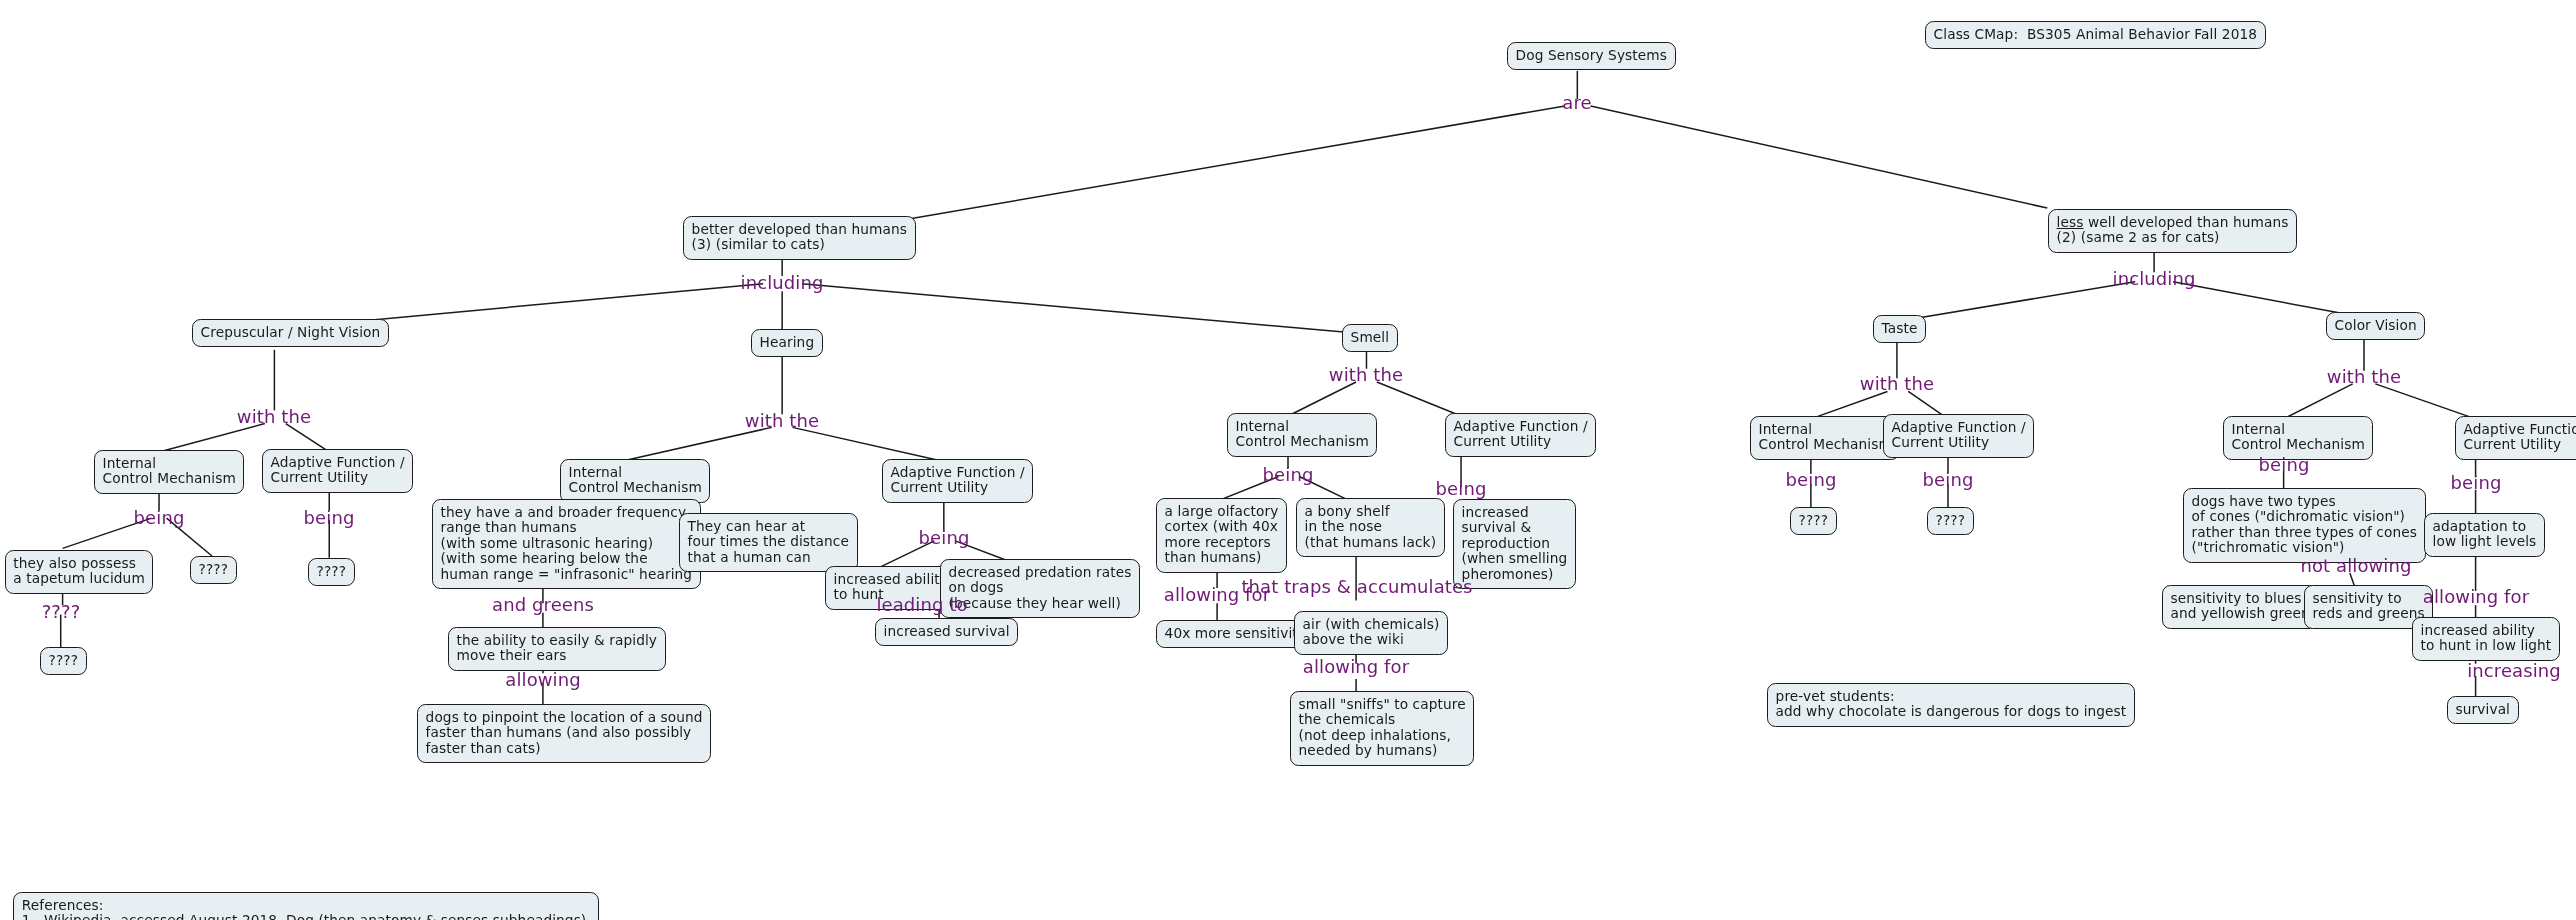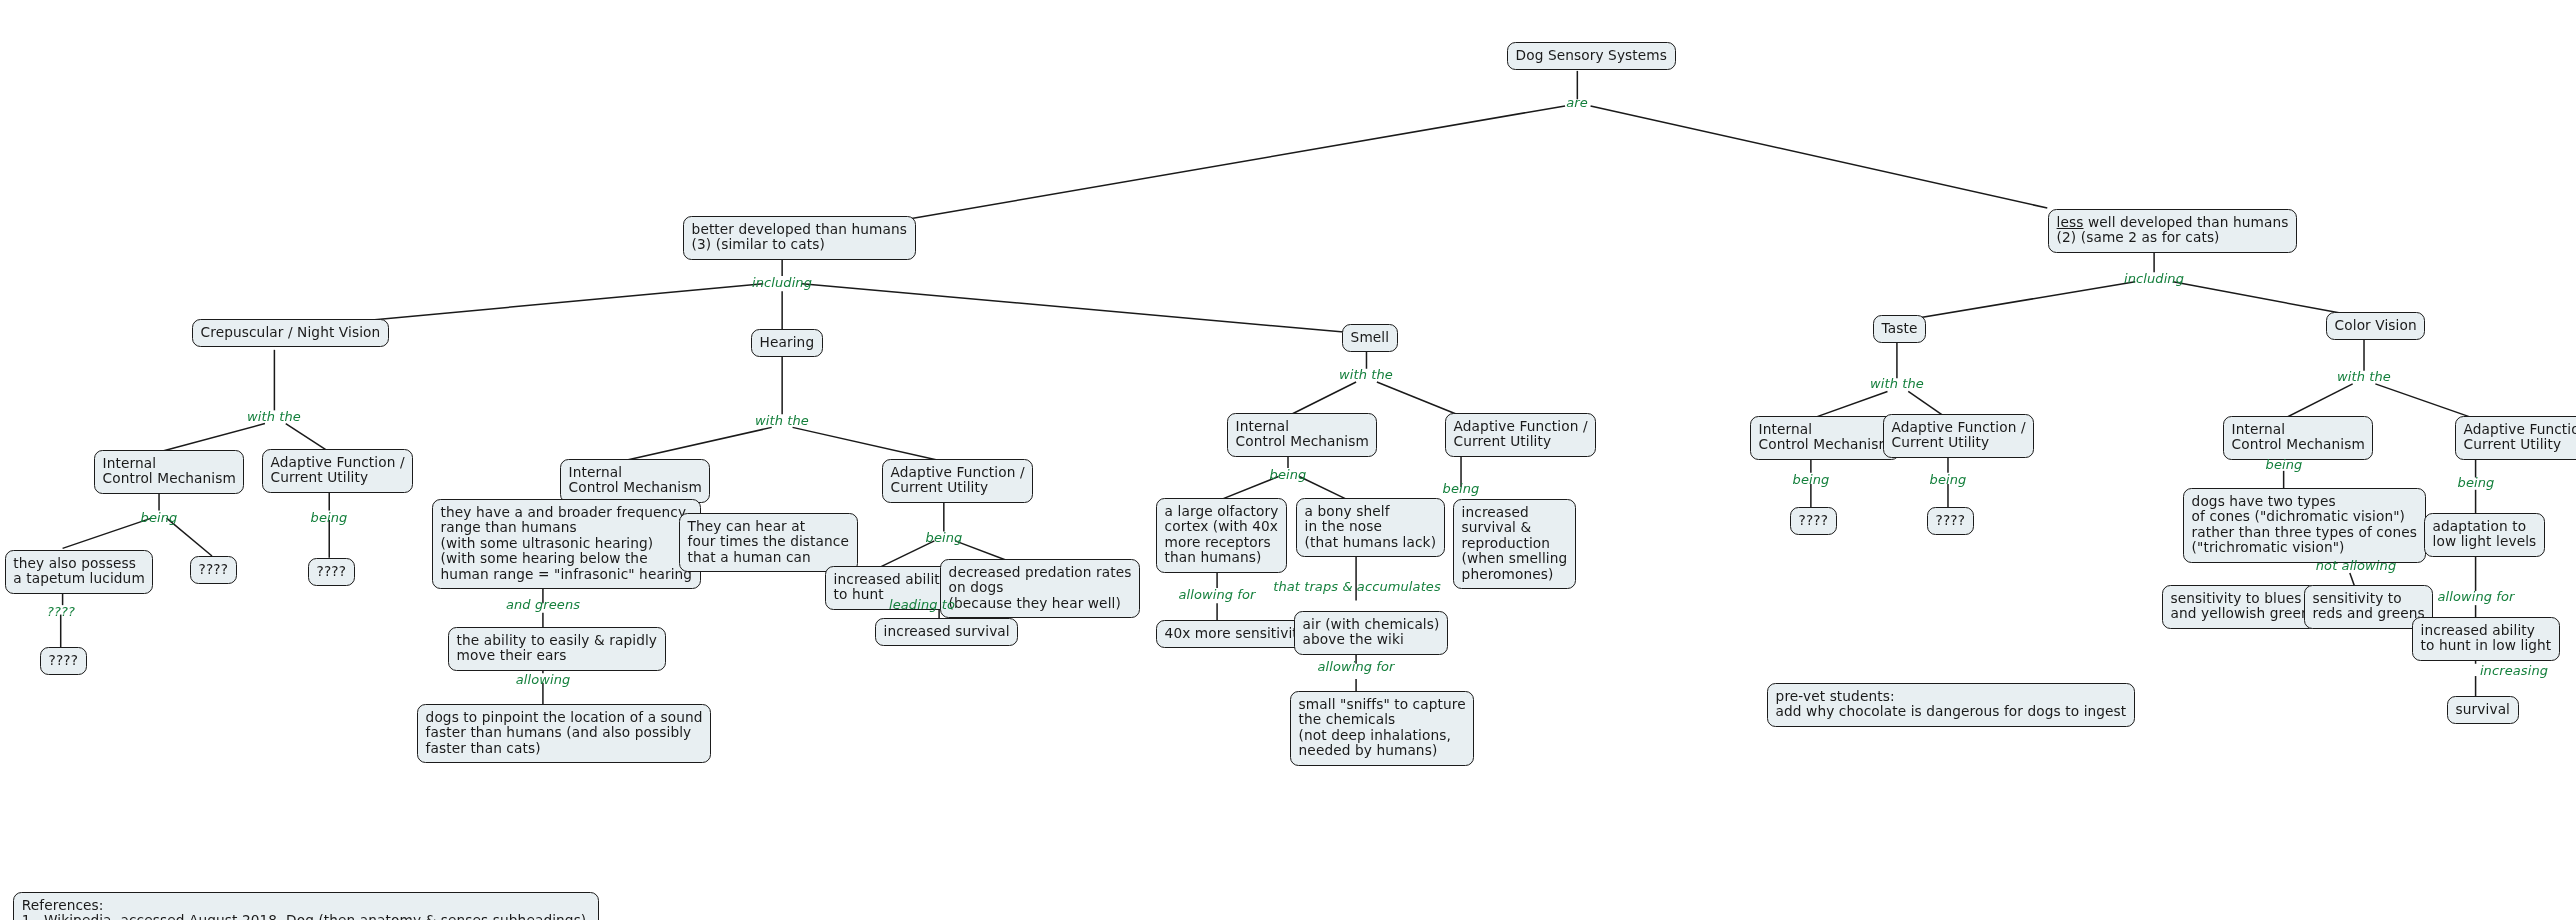--- a/index.html
+++ b/index.html
@@ -42,28 +42,27 @@
   }
   .node.title-node {
     font-size: 13.7px;
   }
   .node.center {
     text-align: center;
   }
   .linklabel {
     position: absolute;
     background: transparent;
-    color: #15803d;
-    font-size: 13px;
+    color: #701a75;
+    font-size: 18px;
     line-height: 14px;
     white-space: pre;
     text-align: center;
     letter-spacing: 0.1px;
     transform: translateX(-50%);
-    font-style: italic;
   }
   .node u {
     text-decoration: underline;
   }
 </style>
 </head>
 <body>
 
 <div id="map">
 
@@ -148,20 +147,21 @@
       <path d="M2618,518 L2618,545"></path>
       <path d="M2455,560 L2485,592"></path>
       <path d="M2485,606 L2490,620"></path>
       <path d="M2618,580 L2618,625"></path>
       <path d="M2618,640 L2618,655"></path>
       <path d="M2618,678 L2618,702"></path>
       <path d="M2618,715 L2618,738"></path>
     </g>
   </svg>
 
+  <div class="node title-node" style="left:1925px; top:21px;">Class CMap:  BS305 Animal Behavior Fall 2018</div>
 
   <div class="node center" style="left:1507px; top:42px;">Dog Sensory Systems</div>
 
   <div class="linklabel" style="left:1577px; top:96px;">are</div>
 
   <div class="node" style="left:683px; top:216px;">better developed than humans
 (3) (similar to cats)</div>
 
   <div class="node" style="left:2048px; top:209px;"><span><u>less</u></span><span> well developed than humans
 (2) (same 2 as for cats)</span></div>

